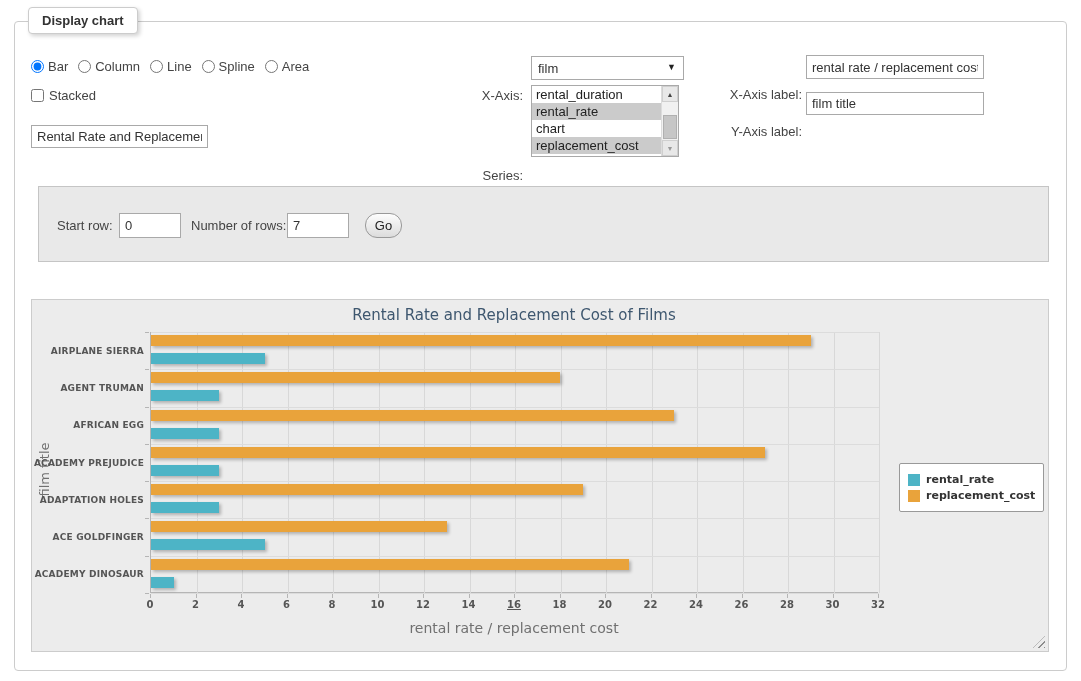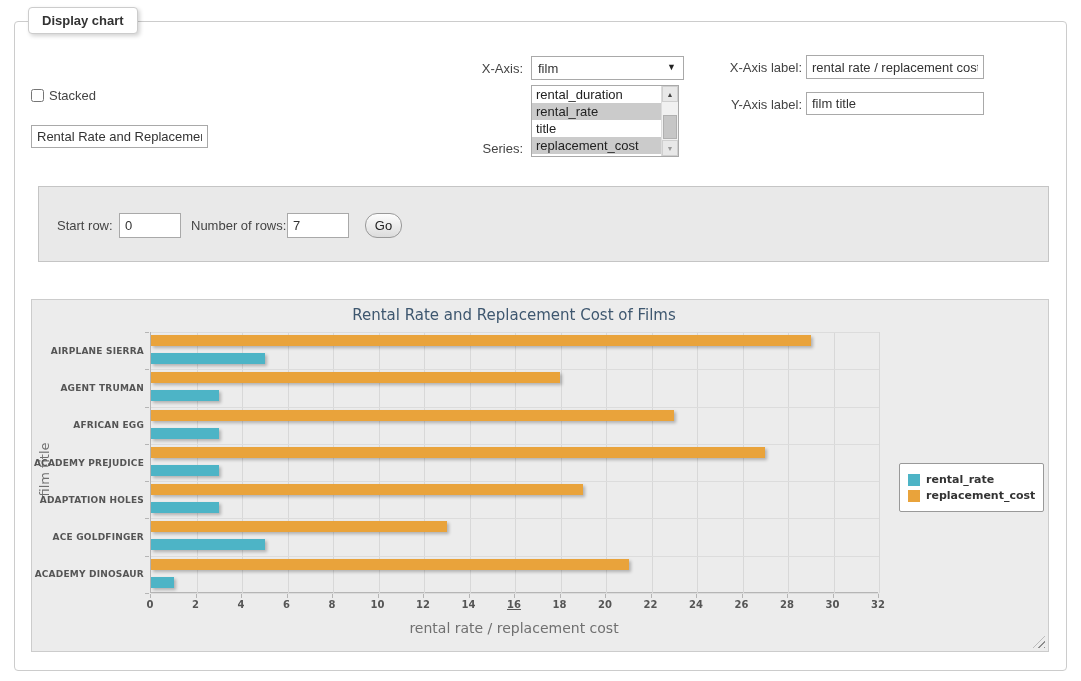--- a/index.html
+++ b/index.html
@@ -19,21 +19,21 @@
     display:flex; align-items:center; }
   .radio-item { display:flex; align-items:center; margin-right:10px; cursor:default; }
   .radio-item input { margin-right:4px; }
   .stacked-row { position:absolute; left:16px; top:66px; display:flex; align-items:center; }
   .stacked-row input { margin-right:5px; }
   input[type=text] { border:1px solid #a9a9a9; background:#fff; color:#333;
     font-family:"Liberation Sans", sans-serif; font-size:13px; padding:2px 5px; }
   .title-input { position:absolute; left:16px; top:103px; width:177px; height:23px; }
 
   
-  .lbl { position:absolute; width:100px; text-align:right; }
+  .lbl { position:absolute; width:100px; text-align:right;margin-top:27px; }
   .xaxis-lbl  { left:408px; top:39px; }
   .series-lbl { left:408px; top:119px; }
   .fake-select { position:absolute; left:516px; top:34px; width:153px; height:24px;
     background:#fff; border:1px solid #a9a9a9; display:flex; align-items:center;
     padding:0 6px; color:#333; }
   .sel-arrow { position:absolute; right:7px; top:5px; font-size:9px; color:#222; }
   .series-listbox { position:absolute; left:516px; top:63px; width:148px; height:72px;
     background:#fff; border:1px solid #a9a9a9; display:flex; }
   .opts { flex:1; overflow:hidden; }
   .opt { height:17px; line-height:17px; padding-left:4px; color:#222; white-space:nowrap; }
@@ -101,40 +101,62 @@
 <body>
 
 <div class="page">
 
   <div class="legend-box">
     <span>Display chart</span>
   </div>
 
   <div class="fieldset">
 
+    <div class="chart-type-row">
+        <label class="radio-item">
+          <input type="radio" name="chartType" checked="" style="">
+          <span>Bar</span>
+        </label>
+        <label class="radio-item">
+          <input type="radio" name="chartType" style="">
+          <span>Column</span>
+        </label>
+        <label class="radio-item">
+          <input type="radio" name="chartType" style="">
+          <span>Line</span>
+        </label>
+        <label class="radio-item">
+          <input type="radio" name="chartType" style="">
+          <span>Spline</span>
+        </label>
+        <label class="radio-item">
+          <input type="radio" name="chartType" style="">
+          <span>Area</span>
+        </label>
+      </div>
 
     <label class="stacked-row">
       <input type="checkbox" style="">
       <span>Stacked</span>
     </label>
 
     <input type="text" class="title-input" value="Rental Rate and Replacement Cost of Films" style="">
 
     <span class="lbl xaxis-lbl">X-Axis:</span>
     <div class="fake-select">
       <span>film</span>
       <span class="sel-arrow">▼</span>
     </div>
 
     <span class="lbl series-lbl">Series:</span>
     <div class="series-listbox">
       <div class="opts">
           <div class="opt">rental_duration</div>
           <div class="opt sel">rental_rate</div>
-          <div class="opt">title</div>
+          <div class="opt">chart</div>
           <div class="opt sel">replacement_cost</div>
         </div>
       <div class="sbar">
         <div class="sbtn up">▲</div>
         <div class="sthumb"></div>
         <div class="sbtn down">▼</div>
       </div>
     </div>
 
     <span class="lbl xlabel-lbl">X-Axis label:</span>

